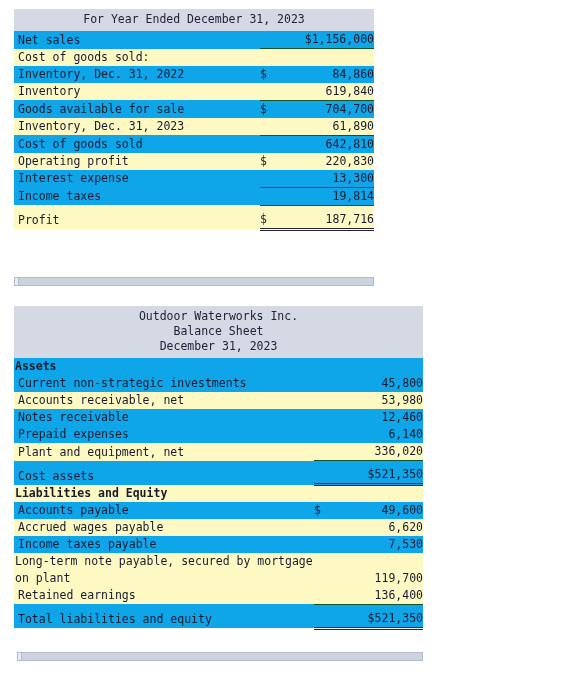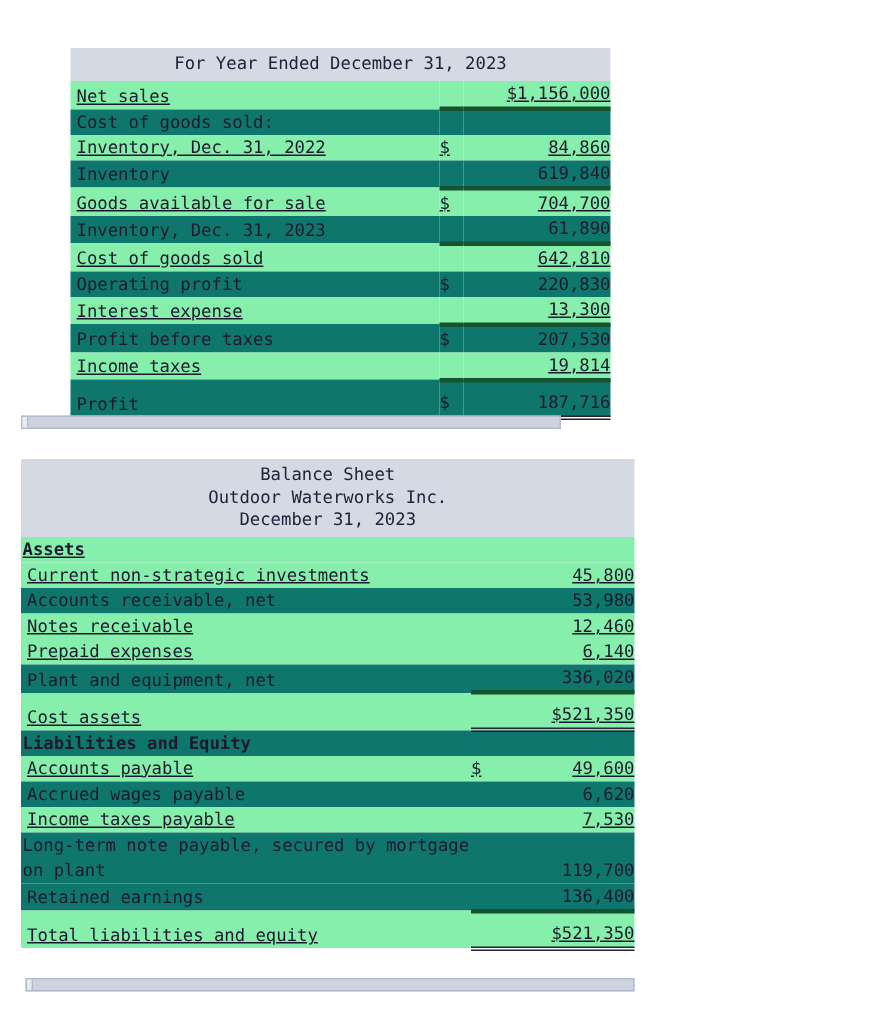--- a/index.html
+++ b/index.html
@@ -14,21 +14,21 @@
     font-size: 11.5px;
     color: #1a1a2e;
     position: relative;
     overflow: hidden;
   }
 
   
   .statement {
     position: absolute;
   }
-  .stmt-income { left: 14px; top: 32px; width: 360px; margin-left: 33px; }
+  .stmt-income { left: 14px; top: 9px; width: 360px; }
   .stmt-balance { left: 14px; top: 306px; width: 409px; }
 
   .stmt-header {
     background: #d5d9e3;
     text-align: center;
     color: #22223a;
     padding: 3px 0 4px 0;
     line-height: 15px;
     font-size: 11.5px;
   }
@@ -39,22 +39,22 @@
     border-collapse: collapse;
     table-layout: fixed;
   }
   table.stmt-table td {
     padding: 0;
     vertical-align: bottom;
     font-size: 11.5px;
     line-height: 17px;
     color: #1a1a2e;
   }
-  tr.row-odd { background: #86efac; text-decoration: underline; }
-  tr.row-even { background: #0f766e; }
+  tr.row-odd { background: #0ea5e9; }
+  tr.row-even { background: #fef9c3; }
 
   td.lbl {
     padding-left: 4px;
     white-space: pre;
   }
   td.lbl.indent { padding-left: 4px; }
   td.lbl.section {
     font-weight: bold;
     padding-left: 1px;
   }
@@ -69,21 +69,21 @@
     padding-right: 1px;
   }
   td.amt {
     text-align: right;
     padding-right: 4px;
     white-space: pre;
   }
 
   
   .u-single .amt, .u-single .cur {
-    border-bottom: 3px solid #14532d;
+    border-bottom: 1px solid #14532d;
   }
   .u-double .amt, .u-double .cur {
     border-bottom: 3px double #23232f;
   }
   tr.tall td { padding-top: 5px; }
 
   
   .stmt-income col.c-lbl { width: 246px; }
   .stmt-income col.c-cur { width: 16px; }
   .stmt-income col.c-amt { width: 98px; }
@@ -162,46 +162,41 @@
         <tr class="row-even">
           <td class="lbl indent">Operating profit</td>
           <td class="cur">$</td>
           <td class="amt">220,830</td>
         </tr>
         <tr class="row-odd u-single">
           <td class="lbl indent">Interest expense</td>
           <td class="cur"></td>
           <td class="amt">13,300</td>
         </tr>
-        <tr class="row-even">
-          <td class="lbl indent">Profit before taxes</td>
-          <td class="cur">$</td>
-          <td class="amt">207,530</td>
-        </tr>
         <tr class="row-odd u-single">
           <td class="lbl indent">Income taxes</td>
           <td class="cur"></td>
           <td class="amt">19,814</td>
         </tr>
         <tr class="row-even u-double tall">
           <td class="lbl indent">Profit</td>
           <td class="cur">$</td>
           <td class="amt">187,716</td>
         </tr>
       </tbody>
   </table>
 </div>
 <div class="footbar fb-income">
   <div class="nub"></div>
 </div>
 
 <div class="statement stmt-balance">
   <div class="stmt-header">
+      <span class="hline">Outdoor Waterworks Inc.</span>
       <span class="hline">Balance Sheet</span>
-      <span class="hline">Outdoor Waterworks Inc.</span>
       <span class="hline">December 31, 2023</span>
     </div>
   <table class="stmt-table">
     <colgroup>
       <col class="c-lbl">
         <col class="c-cur">
         <col class="c-amt">
     </colgroup>
     <tbody>
         <tr class="row-odd">

